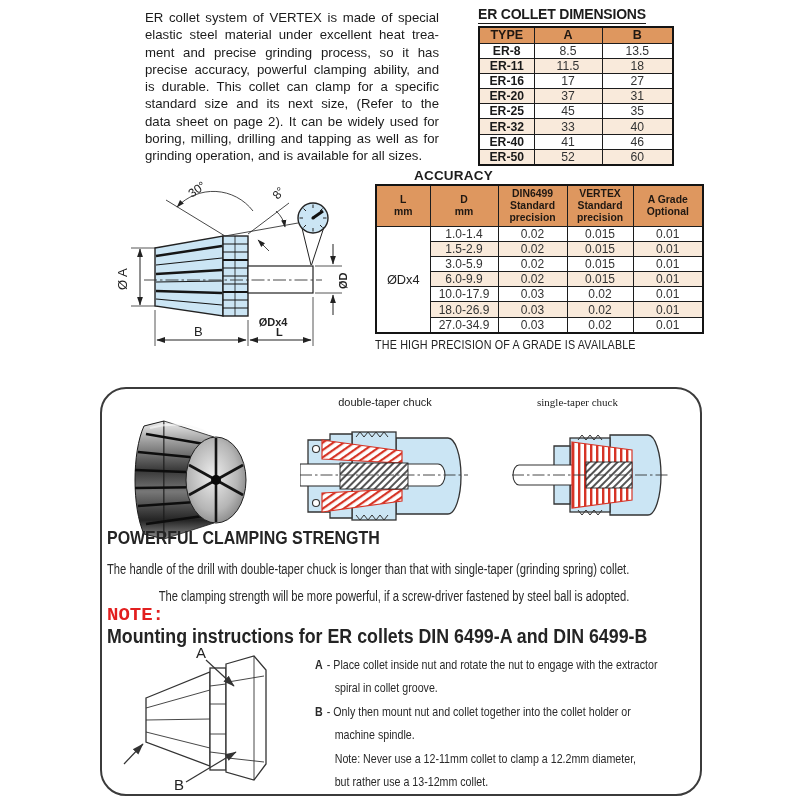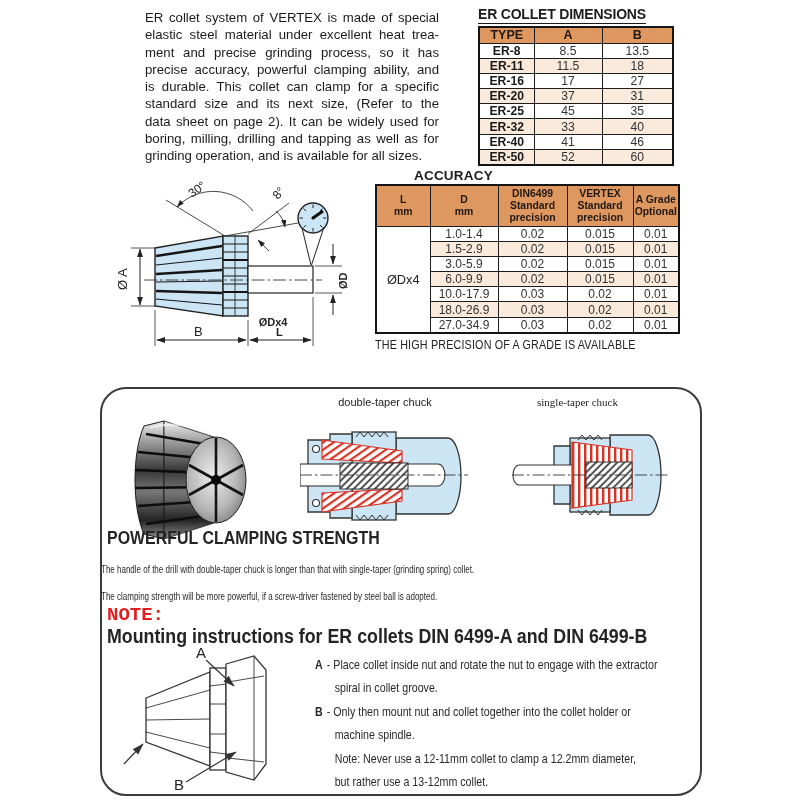--- a/index.html
+++ b/index.html
@@ -32,37 +32,37 @@
   .dim-table tbody tr:nth-child(even){background:var(--row-peach);}
 
   
   .acc-title{position:absolute;left:384px;top:168px;font-size:13.5px;font-weight:bold;letter-spacing:0.2px;margin-left:30px;}
   .acc-table{position:absolute;left:375px;top:184px;border:2px solid #141414;}
   .acc-table th,.acc-table td{border:1px solid #1c1c1c;text-align:center;vertical-align:middle;padding:0;}
   .acc-table th{background:var(--header-orange);font-size:10.4px;font-weight:bold;height:41px;line-height:11.6px;color:#201812;}
   .acc-table th span{display:block;}
   .acc-table td{font-size:12px;height:15.2px;color:#333;}
   .acc-table td.rowlabel{background:#fff;font-size:12.8px;color:#222;}
-  .acc-table .a0{width:54px;}.acc-table .a1{width:68px;}.acc-table .a2{width:69px;}.acc-table .a3{width:66px;}.acc-table .a4{width:46px;}
+  .acc-table .a0{width:54px;}.acc-table .a1{width:68px;}.acc-table .a2{width:69px;}.acc-table .a3{width:66px;}.acc-table .a4{width:70px;}
   .acc-table tbody tr:nth-child(even) td:not(.rowlabel){background:var(--row-peach);}
   .acc-foot{position:absolute;left:375px;top:338px;font-size:12.5px;white-space:nowrap;transform:scaleX(0.86);transform-origin:left top;letter-spacing:0.2px;color:#222;}
 
   
   .tech-svg{position:absolute;left:20px;top:170px;}
 
   
   .clamp-box{position:absolute;left:100px;top:387px;width:602px;height:409px;border:2px solid #3b3b3b;border-radius:26px;}
   .chuck-label{position:absolute;font-size:11px;color:#222;text-align:center;white-space:nowrap;}
   .lbl-double{left:310px;top:396px;width:150px;}
   .lbl-single{left:505px;top:396px;width:145px;font-family:Liberation Serif, serif;}
   .photo-svg{position:absolute;left:122px;top:418px;}
   .double-svg{position:absolute;left:300px;top:428px;}
   .single-svg{position:absolute;left:512px;top:432px;}
   .clamp-head{position:absolute;left:107px;top:527px;font-size:19px;font-weight:bold;white-space:nowrap;transform:scaleX(0.84);transform-origin:left top;color:#242424;}
-  .clamp-body{position:absolute;left:101px;top:556px;font-size:10px;line-height:27px;color:#2a2a2a;}
+  .clamp-body{position:absolute;left:107px;top:556px;font-size:14px;line-height:27px;color:#2a2a2a;text-align:right;}
   .clamp-body .bl{white-space:nowrap;transform:scaleX(0.80);transform-origin:left top;}
   .note-label{position:absolute;left:107px;top:604px;font-size:19px;font-weight:bold;color:var(--note-red);white-space:nowrap;font-family:Liberation Mono, monospace;}
   .note-head{position:absolute;left:107px;top:625px;font-size:20px;font-weight:bold;white-space:nowrap;transform:scaleX(0.89);transform-origin:left top;color:#242424;}
   .mount-svg{position:absolute;left:122px;top:642px;}
   .ins{position:absolute;left:315px;top:653px;font-size:13px;line-height:23.4px;color:#2a2a2a;}
   .ins .ins-line{white-space:nowrap;transform:scaleX(0.82);transform-origin:left top;}
   .ins .cont{padding-left:24px;}
   .ins b:not(:empty){margin-right:5px;}
 
   svg text{font-family:"Liberation Sans", sans-serif;}

